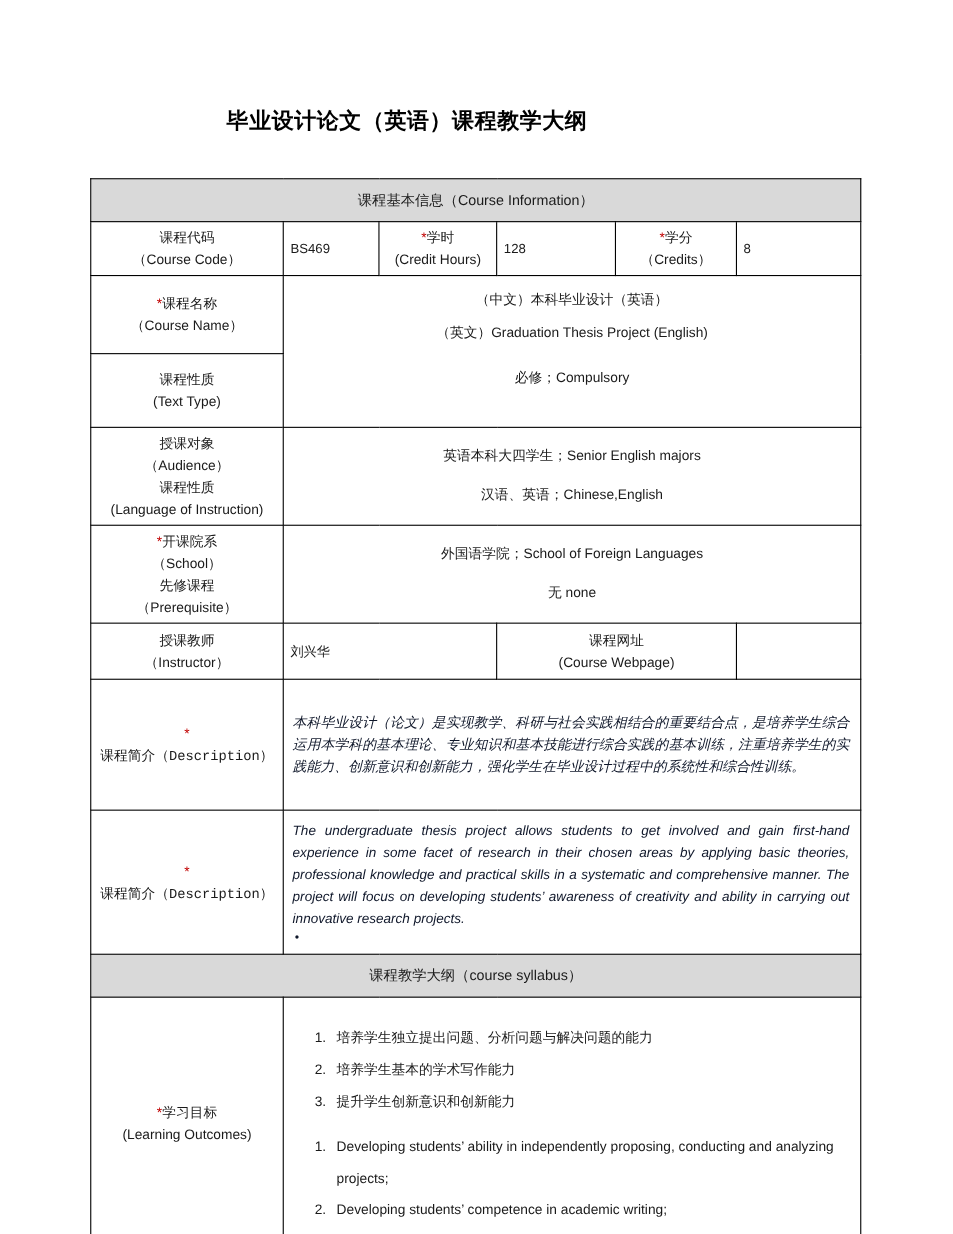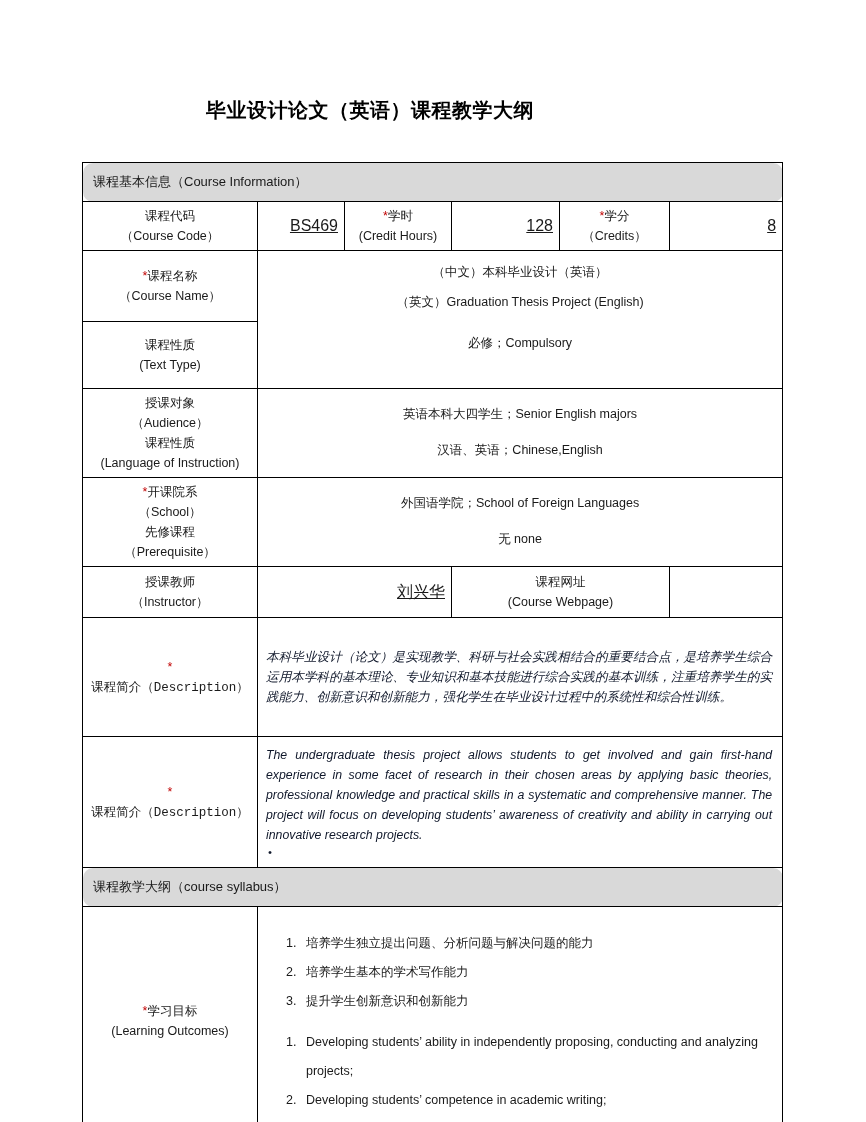--- a/index.html
+++ b/index.html
@@ -47,42 +47,40 @@
   table.syllabus td {
     border: 1px solid #000000;
     padding: 4px 6px;
     vertical-align: middle;
     line-height: 20px;
   }
   .section-head {
     background: #d9d9d9;
     font-size: 13px;
     padding: 9px 10px 9px 10px !important;
-    text-align: left;
+    text-align: center;
     color: #1a1a1a;
     line-height: 18px;
-    border-radius: 10px;
   }
   .lbl {
     text-align: center;
     line-height: 20px;
     color: #1a1a1a;
     font-size: 12.5px;
   }
   .lbl .en { display: block; }
   .ctr {
     text-align: center;
   }
   .star {
     color: #c00000;
   }
   .val-center {
-    text-align: right;
-    font-size: 16px;
-    text-decoration: underline;
+    text-align: left;
+    font-size: 12px;
   }
   .stack-line {
     display: block;
     text-align: center;
     line-height: 30px;
   }
   .para {
     text-align: justify;
     text-justify: inter-word;
     font-size: 12.3px;

